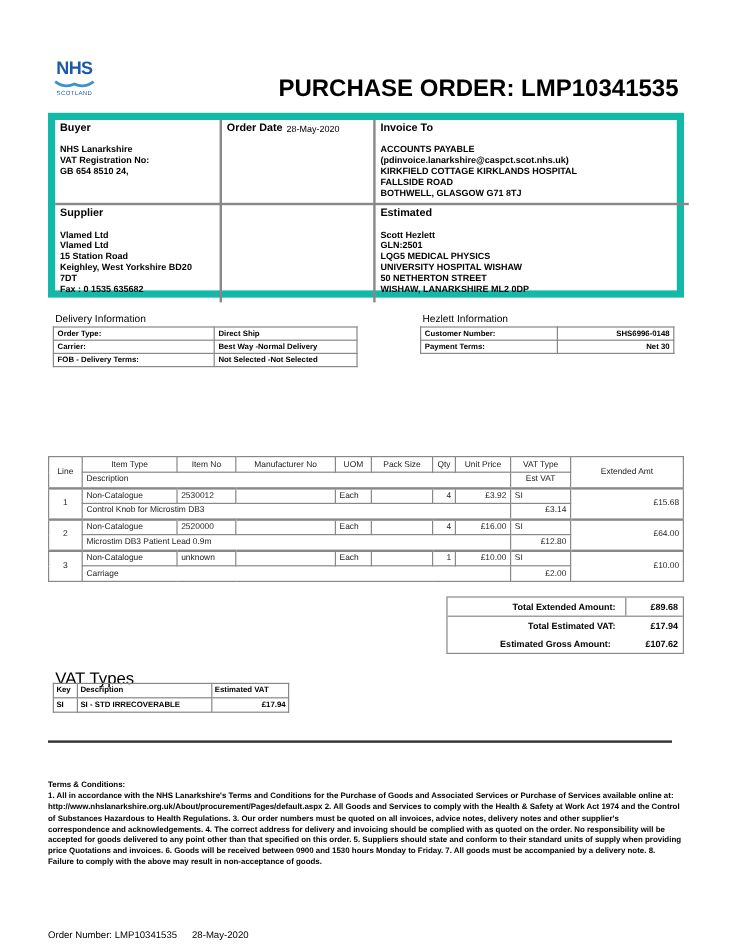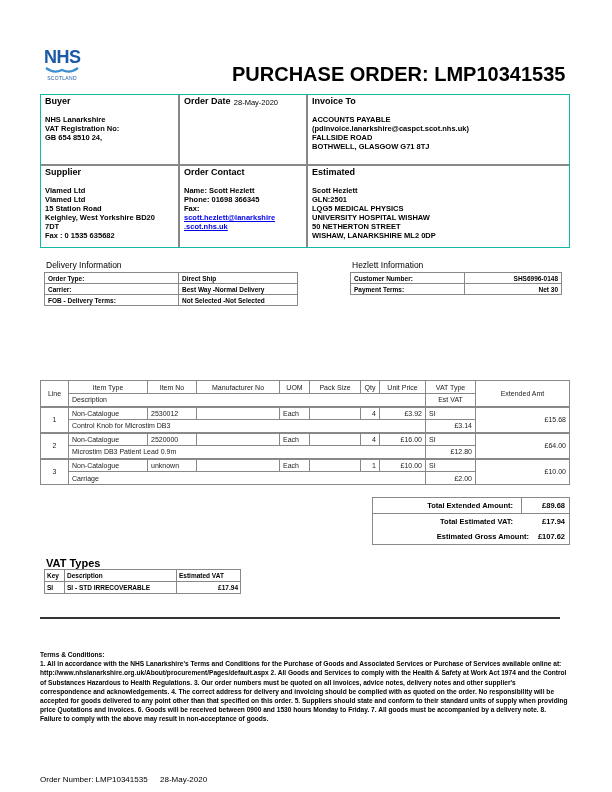--- a/index.html
+++ b/index.html
@@ -1,24 +1,24 @@
 <!DOCTYPE html>
 <html><head>
 <meta charset="utf-8">
 <style>
   html, body { margin: 0; padding: 0; background: #fff; }
   body { width: 612px; height: 792px; position: relative; font-family: "Liberation Sans", sans-serif; color: #000; overflow: hidden; }
   .abs { position: absolute; }
   .logo { left: 44px; top: 50px; width: 36px; height: 40px; text-align: center; }
-  .logo .nhs { font-family: "Liberation Sans", sans-serif; font-weight: bold; font-size: 18px; color: #1a5aa6; letter-spacing: -0.5px; line-height: 15px; display:block; }
+  .logo .nhs { font-family: "Liberation Sans", sans-serif; font-weight: bold; font-size: 15px; color: #1a5aa6; letter-spacing: -0.5px; line-height: 15px; display:block; }
   .logo svg { display:block; margin: 1px auto 0; }
   .logo .scot { font-size: 5px; color: #1a5aa6; letter-spacing: 0.3px; display:block; margin-top: 1px;}
   .title { left: 232px; top: 63px; font-size: 20px; font-weight: bold; }
 
-  .box { border: 1px solid #14b8a6; box-sizing: border-box; }
+  .box { border: 6px solid #14b8a6; box-sizing: border-box; }
   .hdrgrid { left: 40px; top: 94px; width: 530px; height: 154px; }
   .cell { position: absolute; box-sizing: border-box; font-size: 7.5px; font-weight: bold; line-height: 9px; padding: 2px 4px; }
   .cell .h { font-size: 9px; font-weight: bold; margin-bottom: 9px; display:block; }
   .vline { position:absolute; background:#888; width:2px; }
   .hline { position:absolute; background:#888; height:2px; }
   .link { color: #0000ee; text-decoration: underline; }
 
   .sectlabel { font-size: 8.5px; text-align: center; }
   table.kv { border-collapse: collapse; position: absolute; }
   table.kv td { border: 1px solid #888; font-size: 6.5px; font-weight: bold; padding: 1px 3px; height: 11px; box-sizing: border-box; }
@@ -64,42 +64,35 @@
 
   <div class="cell" style="left:139px;top:0;width:102px;">
     <span class="h" style="display:inline-block;">Order Date</span>
     <span style="float:right;font-weight:normal;font-size:7.5px;margin-top:1px;">28-May-2020</span>
   </div>
 
   <div class="cell" style="left:267px;top:0;width:262px;">
     <span class="h">Invoice To</span>
     <div>ACCOUNTS PAYABLE</div>
     <div>(pdinvoice.lanarkshire@caspct.scot.nhs.uk)</div>
+    <div>KIRKFIELD COTTAGE KIRKLANDS HOSPITAL</div>
     <div>FALLSIDE ROAD</div>
     <div>BOTHWELL,  GLASGOW  G71 8TJ</div>
   </div>
 
   <div class="cell" style="left:0;top:71px;width:137px;">
     <span class="h">Supplier</span>
     <div>Vlamed Ltd</div>
     <div>Vlamed Ltd</div>
     <div>15 Station Road</div>
     <div>Keighley, West Yorkshire BD20</div>
     <div>7DT</div>
     <div>Fax : 0 1535 635682</div>
   </div>
 
-  <div class="cell" style="left:139px;top:71px;width:126px;">
-    <span class="h">Order Contact</span>
-    <div>Name: Scott Hezlett</div>
-    <div>Phone: 01698 366345</div>
-    <div>Fax:</div>
-    <div class="link">scott.hezlett@lanarkshire</div>
-    <div class="link">.scot.nhs.uk</div>
-  </div>
 
   <div class="cell" style="left:267px;top:71px;width:262px;">
     <span class="h">Estimated</span>
     <div>Scott Hezlett</div>
     <div>GLN:2501</div>
     <div>LQG5 MEDICAL PHYSICS</div>
     <div>UNIVERSITY HOSPITAL WISHAW</div>
     <div>50 NETHERTON STREET</div>
     <div>WISHAW, LANARKSHIRE ML2 0DP</div>
   </div>
@@ -221,25 +214,25 @@
 </tbody>
   </table>
 
 <div class="totals">
   <div style="position:absolute;left:0;top:15px;width:196px;height:1px;background:#888;"></div>
   <div style="position:absolute;left:148px;top:0;width:1px;height:15px;background:#888;"></div>
   <div class="trow" style="right:56px;top:3px;">Total Extended Amount:</div>
   <div class="trow" style="right:4px;top:3px;">£89.68</div>
   <div class="trow" style="right:56px;top:19px;">Total Estimated VAT:</div>
   <div class="trow" style="right:4px;top:19px;">£17.94</div>
-  <div class="trow" style="right:40px;top:34px;">Estimated Gross Amount:</div>
+  <div class="trow" style="right:60px;top:34px;">Estimated Gross Amount:</div>
   <div class="trow" style="right:4px;top:34px;">£107.62</div>
 </div>
 
-<div class="abs" style="left:46px;top:557px;font-size:11px;font-weight:bold;">VAT Types</div>
+<div class="abs" style="left:46px;top:557px;font-size:14px;font-weight:normal;">VAT Types</div>
 <table class="vat">
   <tbody>
       <tr>
     <td style="width:20px;">Key</td>
     <td style="width:112px;">Description</td>
     <td style="width:64px;">Estimated VAT</td>
   </tr>
   <tr>
     <td>SI</td>
     <td>SI - STD IRRECOVERABLE</td>

